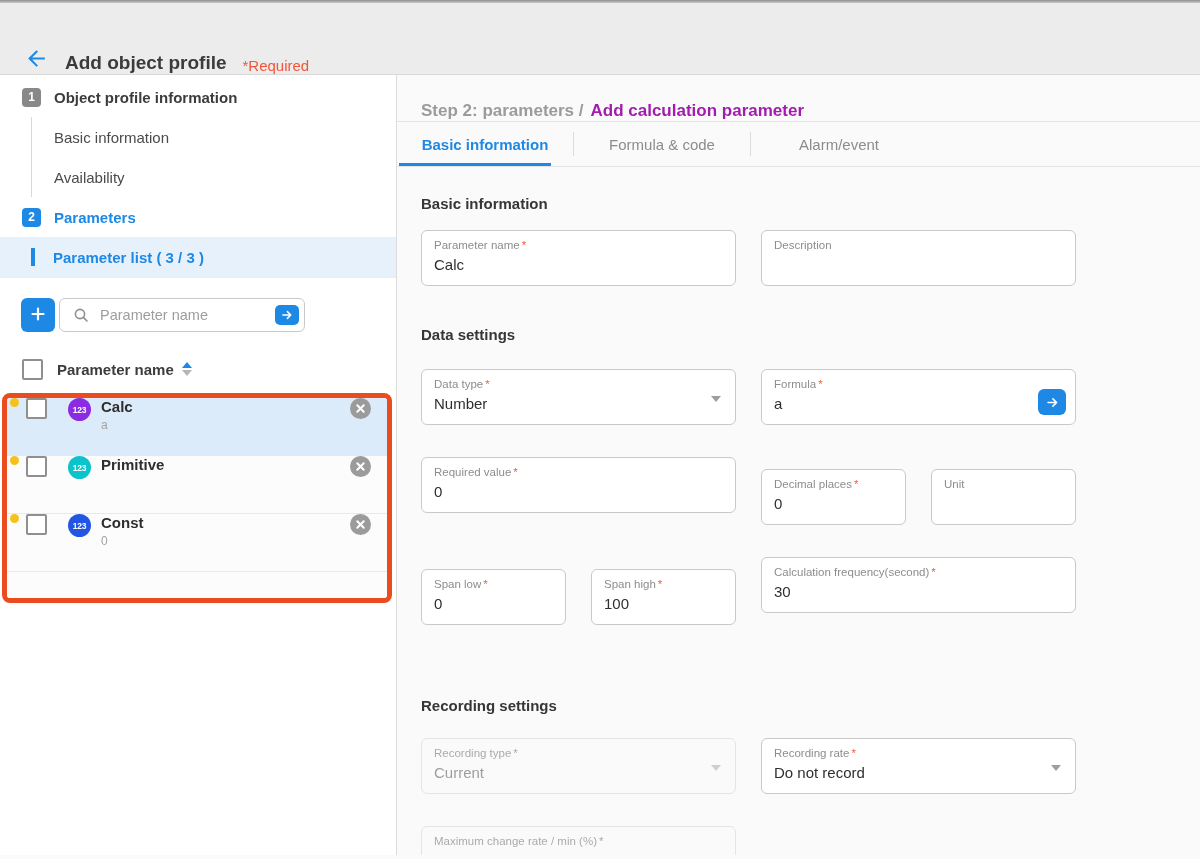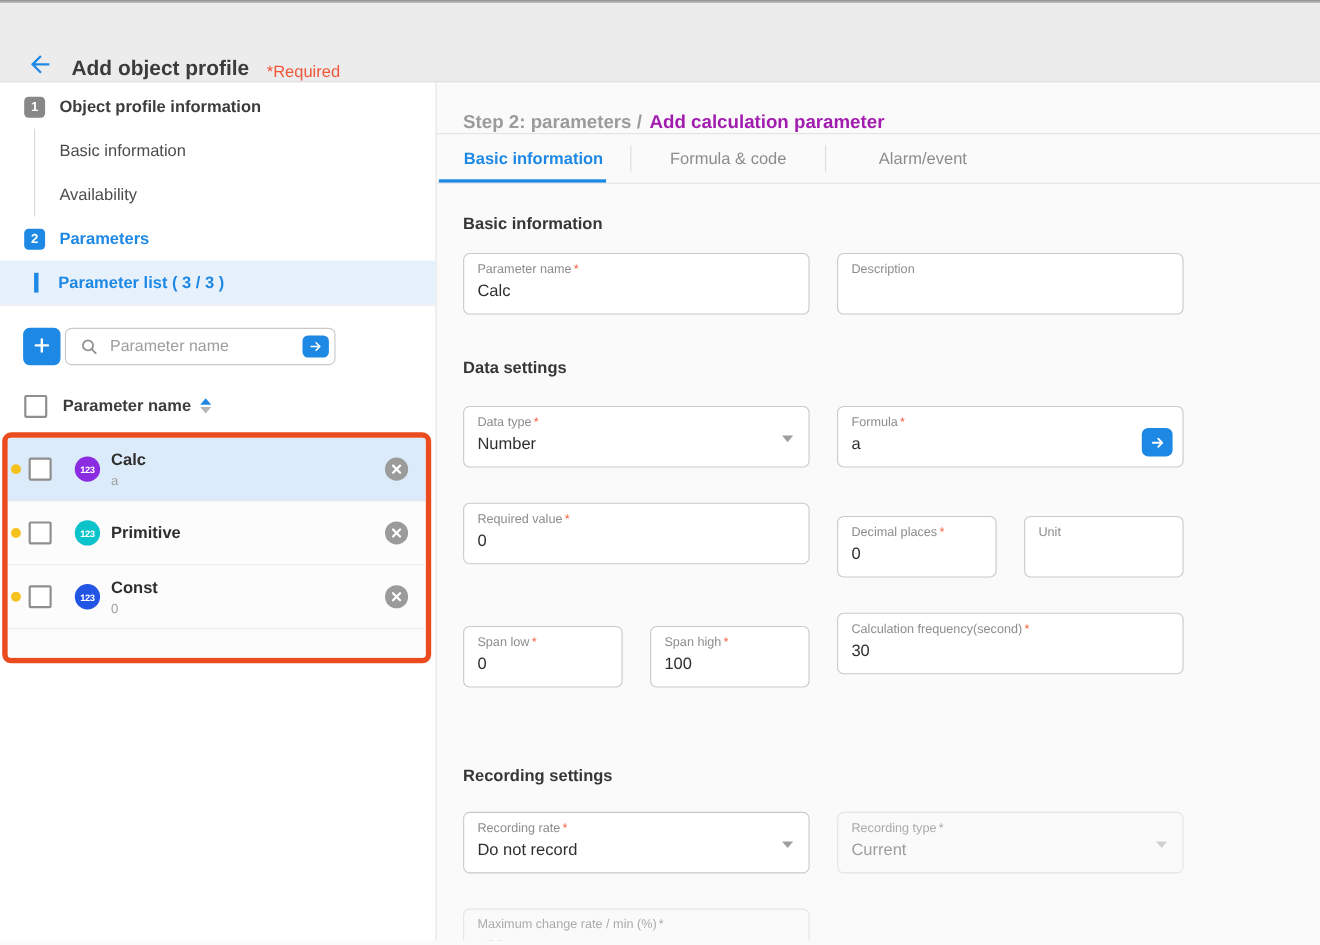--- a/index.html
+++ b/index.html
@@ -61,21 +61,21 @@
   .checkbox {
     width:17px; height:17px; border:2px solid #8f8f8f; border-radius:2px; background:#fff;
     cursor:pointer; flex:none; box-sizing:content-box;
   }
   .lh-label { margin-left:14px; font-size:15px; font-weight:bold; color:#3c3c3c; }
   .sort { display:inline-flex; flex-direction:column; margin-left:8px; gap:2px; cursor:pointer; }
   .tri-up { width:0; height:0; border-left:5px solid transparent; border-right:5px solid transparent; border-bottom:6px solid #1e88e5; }
   .tri-down { width:0; height:0; border-left:5px solid transparent; border-right:5px solid transparent; border-top:6px solid #b5b5b5; }
   
   .highlight-box { margin:13px 4px 0 2px; border:5px solid #ea4b1f; border-radius:8px; background:#fcfcfc; overflow:hidden; }
-  .prow { height:58px; display:flex; align-items:center; border-bottom:1px solid #e9e9e9; background:#fcfcfc; }
+  .prow { height:58px; display:flex; border-bottom:1px solid #e9e9e9; background:#fcfcfc; }
   .prow.selected { background:#dcebf9; }
   .dot { width:9px; height:9px; border-radius:50%; background:#f5c21d; margin-left:3px; flex:none; }
   .prow .checkbox { margin-left:7px; }
   .pbadge {
     width:23px; height:23px; border-radius:50%; margin-left:21px; color:#fff; font-size:8.5px; font-weight:bold;
     display:flex; align-items:center; justify-content:center; letter-spacing:-0.3px; flex:none;
   }
   .ptext { margin-left:10px; display:flex; flex-direction:column; }
   .pname { font-size:15px; font-weight:bold; color:#2e2e2e; }
   .psub { font-size:12px; color:#a2a2a2; margin-top:3px; }
@@ -321,30 +321,30 @@
           <div class="f-value">100</div>
         </div>
         <div class="field w-std">
           <div class="f-label"><span>Calculation frequency(second)</span><span class="req">*</span></div>
           <div class="f-value">30</div>
         </div>
       </div>
 
       <h2 class="sec" style="margin-top:72px; margin-bottom:24px">Recording settings</h2>
       <div class="frow">
+        <div class="field w-std select disabled">
+          <div class="f-label"><span>Recording type</span><span class="req">*</span></div>
+          <div class="f-value">Current</div>
+          <span class="caret"></span>
+        </div>
         <div class="field w-std select">
           <div class="f-label"><span>Recording rate</span><span class="req">*</span></div>
           <div class="f-value">Do not record</div>
           <span class="caret"></span>
         </div>
-        <div class="field w-std select disabled">
-          <div class="f-label"><span>Recording type</span><span class="req">*</span></div>
-          <div class="f-value">Current</div>
-          <span class="caret"></span>
-        </div>
       </div>
 
       <div class="frow">
         <div class="field w-std disabled">
           <div class="f-label"><span>Maximum change rate / min (%)</span><span class="req">*</span></div>
           <div class="f-value">100</div>
         </div>
       </div>
     </div>
   </main>

